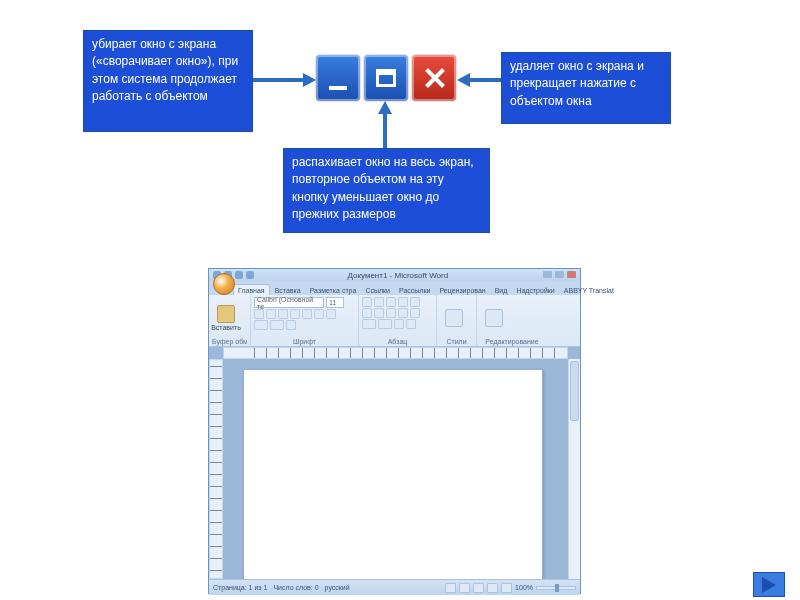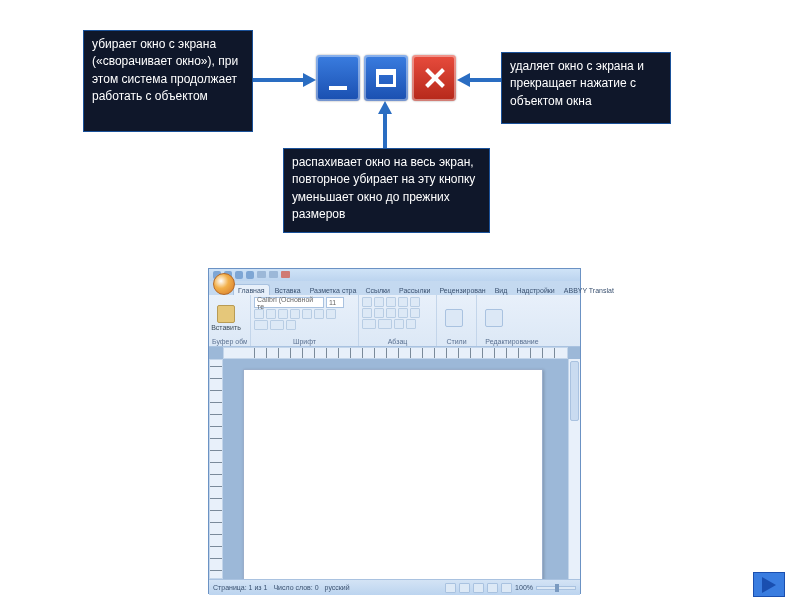--- a/index.html
+++ b/index.html
@@ -8,21 +8,21 @@
     height: 600px;
     background: #fff;
     font-family: Arial, sans-serif;
     position: relative;
     overflow: hidden;
   }
 
   
   .callout {
     position: absolute;
-    background: #0f172a;
+    background: #1d4ed8;
     border: 1px solid #1a5199;
     color: #fff;
     font-size: 12px;
     line-height: 1.45;
     padding: 5px 8px;
     overflow: hidden;
   }
   .callout-left { left: 83px; top: 30px; width: 170px; height: 102px; }
   .callout-bottom { left: 283px; top: 148px; width: 207px; height: 85px; }
   .callout-right { left: 501px; top: 52px; width: 170px; height: 72px; }
@@ -216,21 +216,21 @@
   }
   .nav-next .tri {
     width:0; height:0; border-top:8px solid transparent; border-bottom:8px solid transparent;
     border-left:14px solid #1a4fb0;
   }
 </style>
 </head>
 <body>
 
 <div class="callout callout-left">убирает окно с экрана («сворачивает окно»), при этом система продолжает работать с объектом</div>
-<div class="callout callout-bottom">распахивает окно на весь экран, повторное убирает на эту кнопку уменьшает окно до прежних размеров</div>
+<div class="callout callout-bottom">распахивает окно на весь экран, повторное объектом на эту кнопку уменьшает окно до прежних размеров</div>
 <div class="callout callout-right">удаляет окно с экрана и прекращает нажатие с объектом окна</div>
 
 <div class="arrow arrow1">
     <div class="arrow-line"></div>
     <div class="arrow-head"></div>
   </div>
 <div class="arrow arrow2">
     <div class="arrow-line"></div>
     <div class="arrow-head"></div>
   </div>
@@ -254,20 +254,21 @@
 <div class="word">
   <div class="office-btn"></div>
 
   <div class="word-title">
     <div class="qat">
       <i></i>
       <i></i>
       <i></i>
       <i></i>
     </div>
+    <div class="title-text">Документ1 - Microsoft Word</div>
     <div class="win-ctrls">
       <span></span>
       <span></span>
       <span class="cx"></span>
     </div>
   </div>
 
   <div class="word-ribbon-tabs">
     <div class="tab active">Главная</div>
     <div class="tab">Вставка</div>

